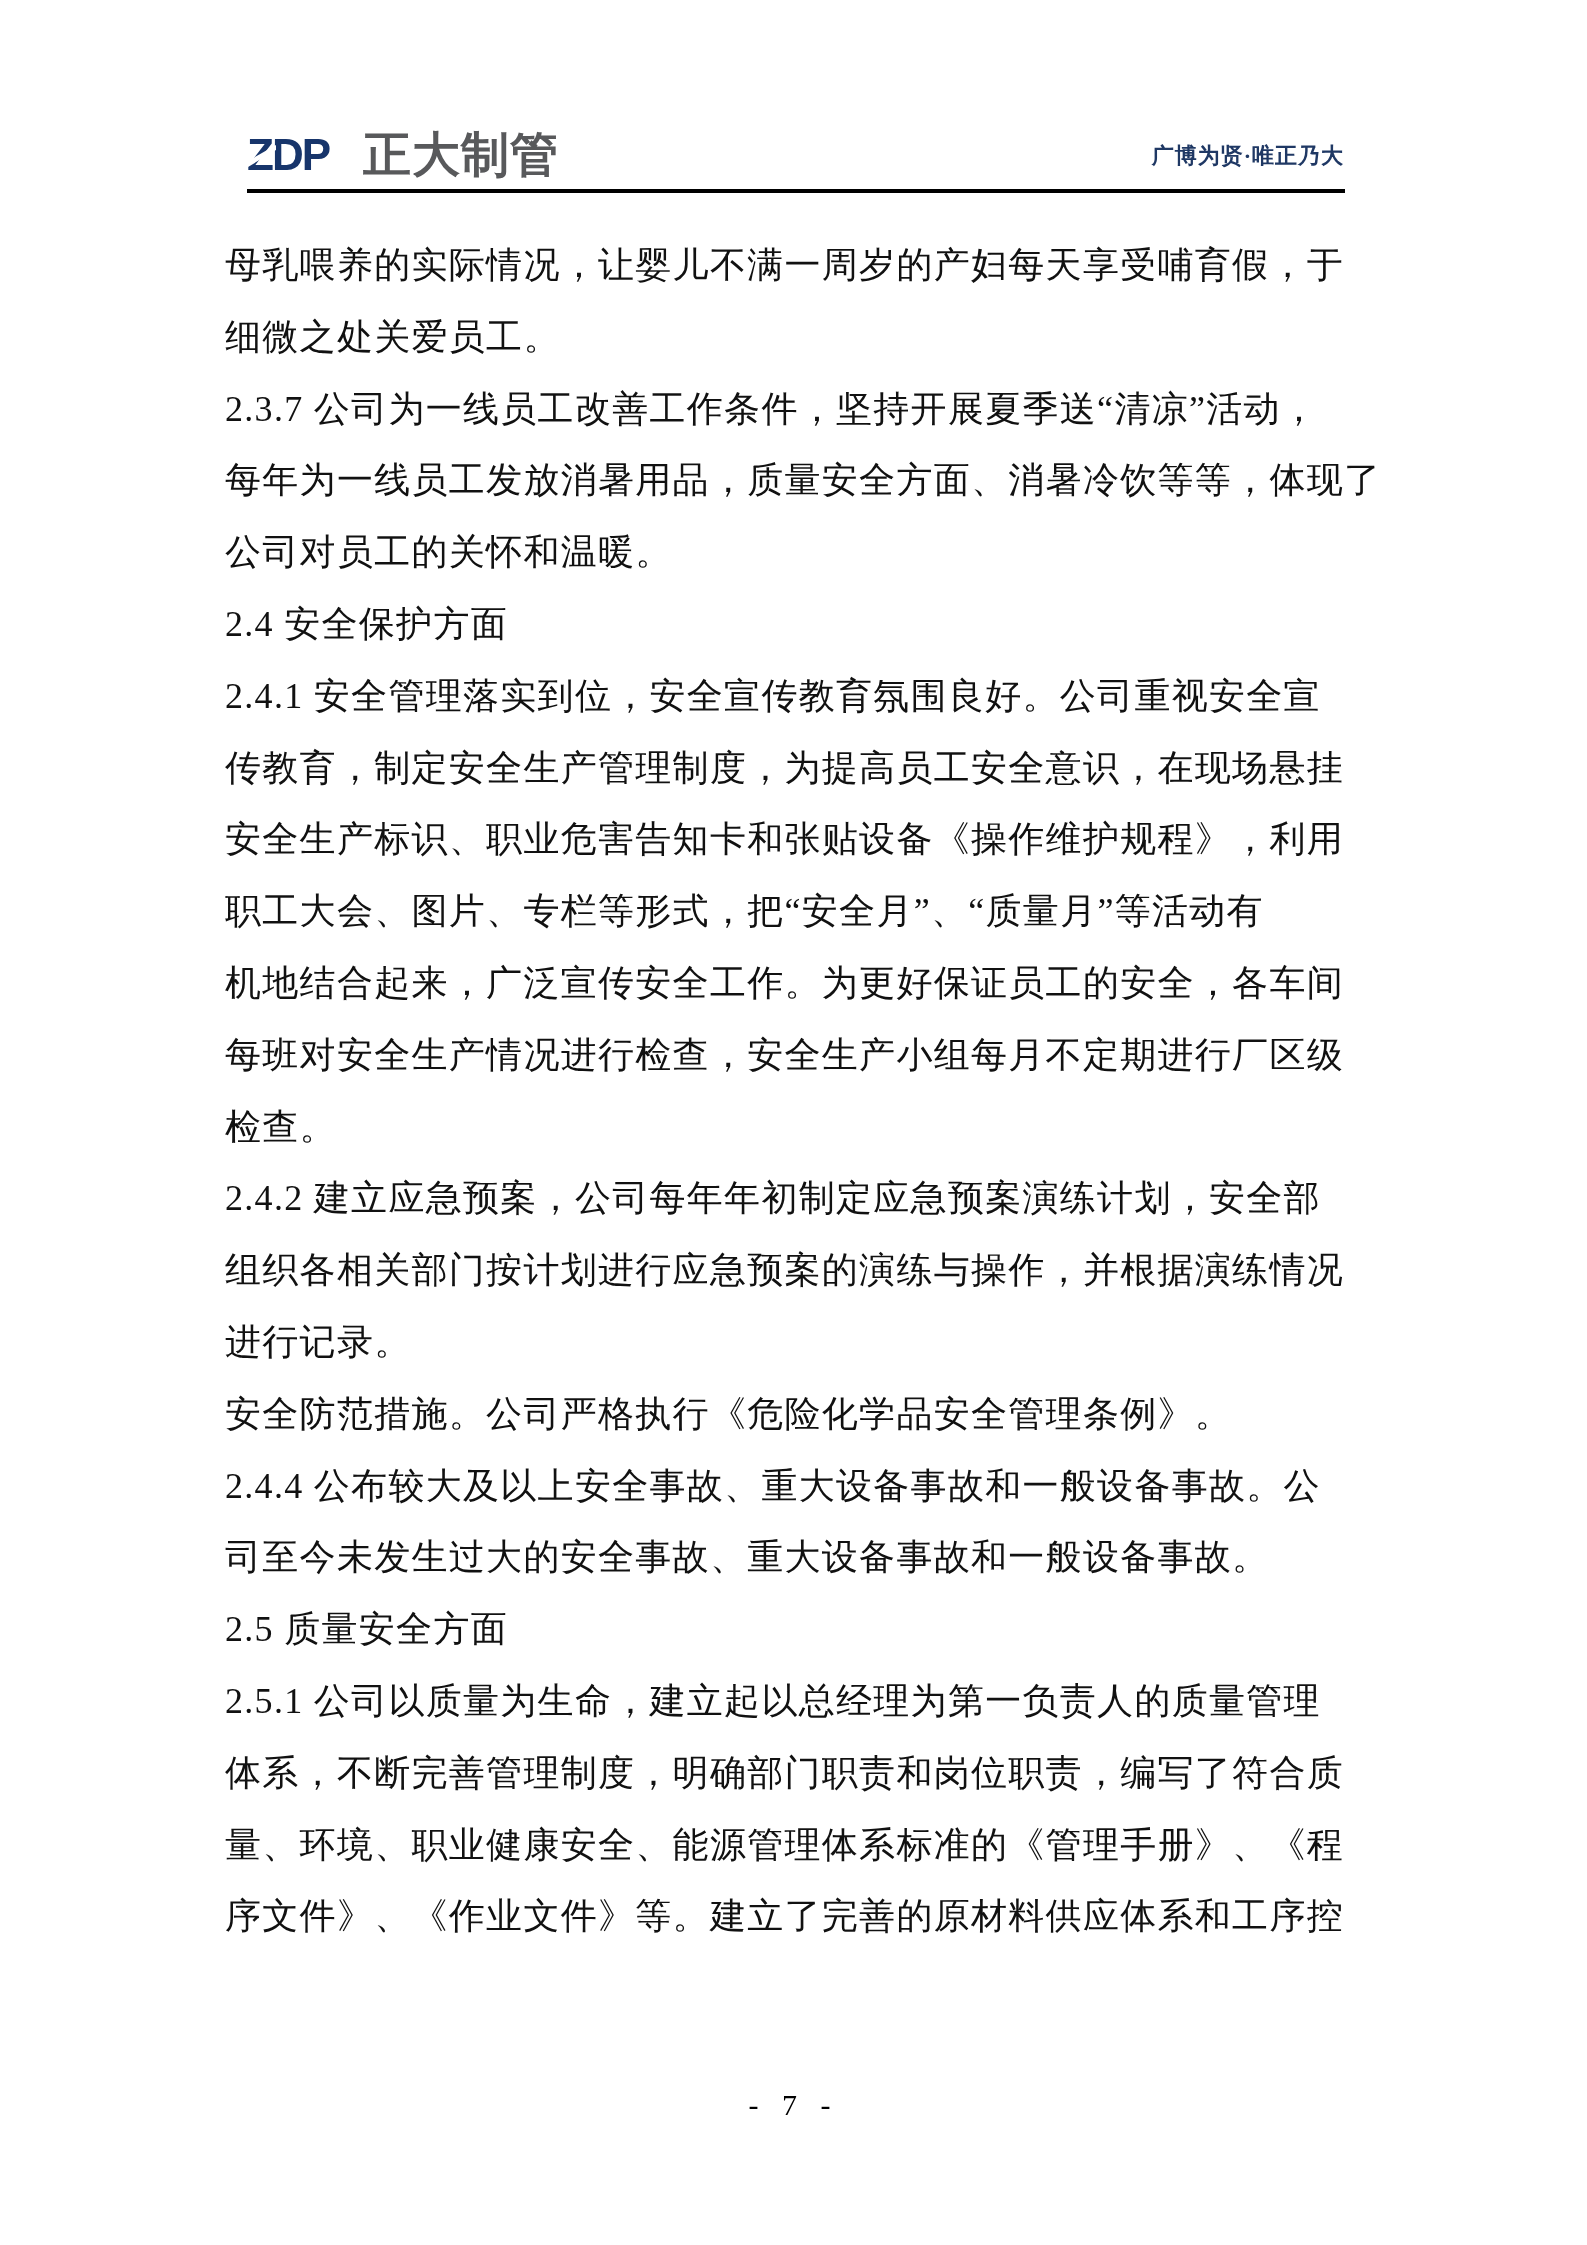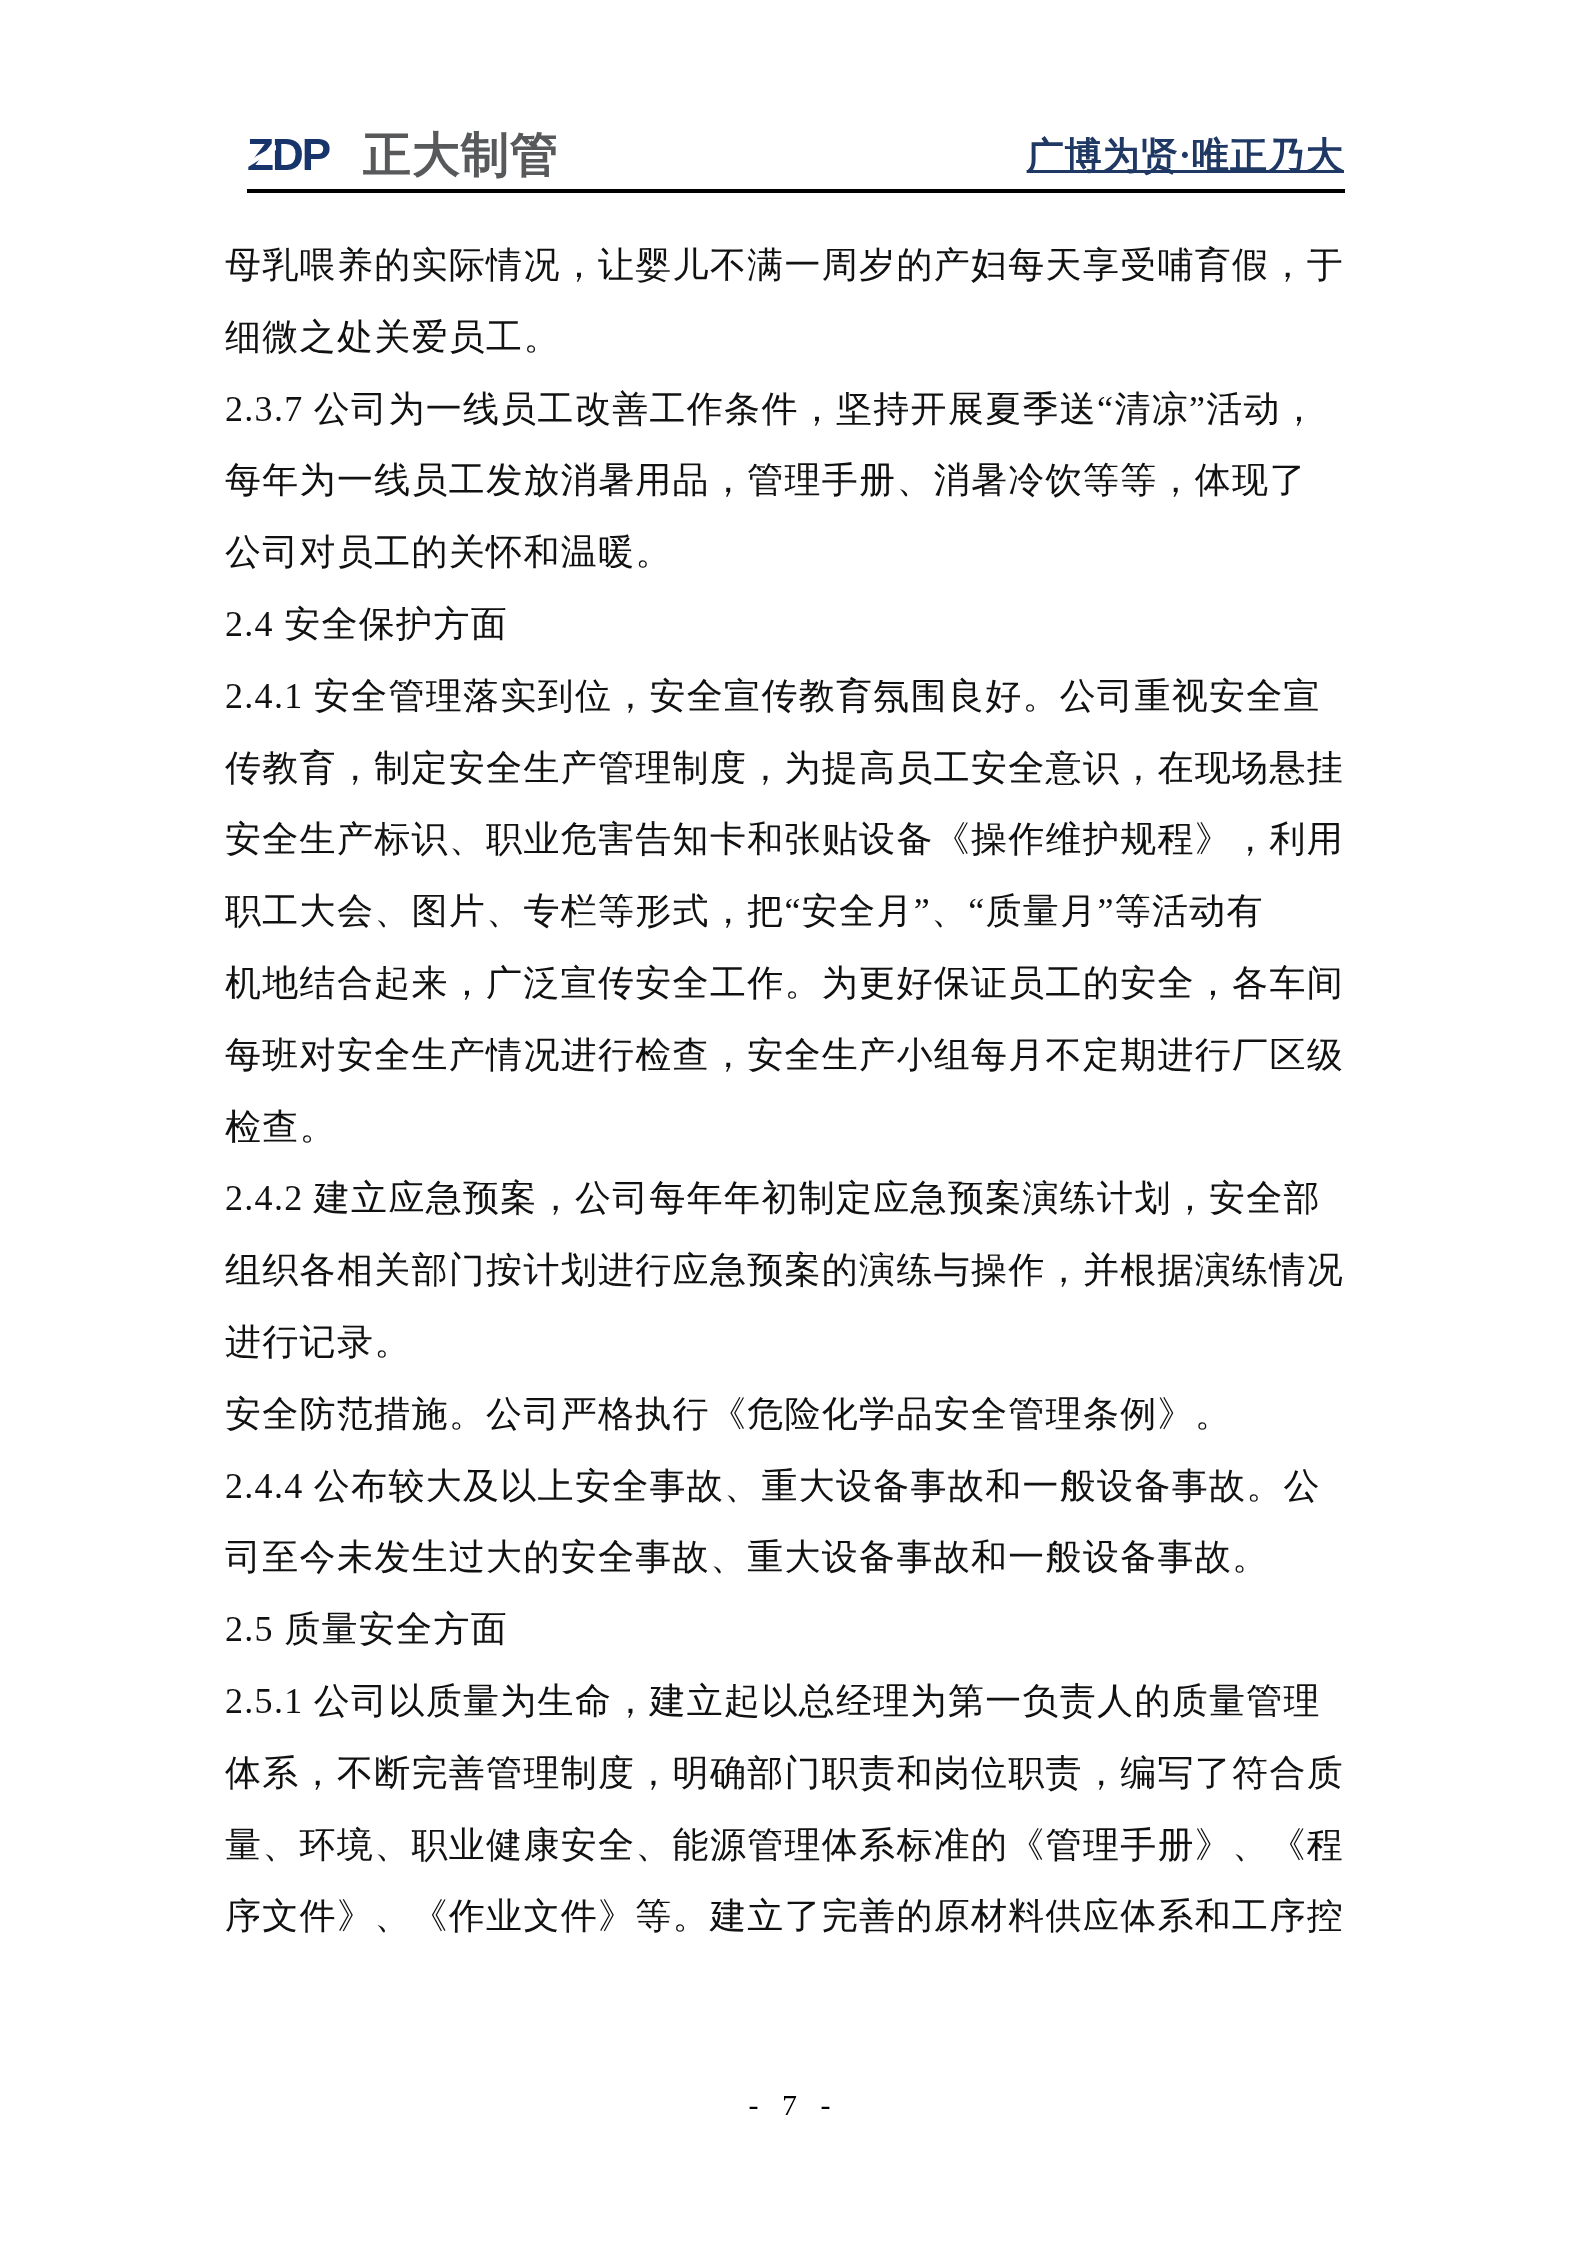--- a/index.html
+++ b/index.html
@@ -37,26 +37,25 @@
     line-height:40px;
     color:var(--company-gray,#58595b);
     letter-spacing:1px;
   }
   .slogan{
     position:absolute;
     right:243px;
     top:139px;
     font-family:"Liberation Serif","DejaVu Serif",serif;
     font-weight:bold;
-    font-size:37px;
+    font-size:22px;
     line-height:34px;
     color:var(--slogan-navy,#1f3864);
     letter-spacing:1px;
     white-space:nowrap;
-    text-decoration:underline;
   }
   .header-rule{
     position:absolute;
     left:247px;
     right:242px;
     top:189px;
     height:4px;
     background:var(--rule-black,#000);
   }
   
@@ -104,21 +103,21 @@
   </div>
 
   <div class="slogan">广博为贤·唯正乃大</div>
 
   <div class="header-rule"></div>
 
   <main class="content" id="body-lines">
       <div class="line">母乳喂养的实际情况，让婴儿不满一周岁的产妇每天享受哺育假，于</div>
       <div class="line">细微之处关爱员工。</div>
       <div class="line">2.3.7 公司为一线员工改善工作条件，坚持开展夏季送“清凉”活动，</div>
-      <div class="line">每年为一线员工发放消暑用品，管理手册、消暑冷饮等等，体现了</div>
+      <div class="line">每年为一线员工发放消暑用品，质量安全方面、消暑冷饮等等，体现了</div>
       <div class="line">公司对员工的关怀和温暖。</div>
       <div class="line">2.4 安全保护方面</div>
       <div class="line">2.4.1 安全管理落实到位，安全宣传教育氛围良好。公司重视安全宣</div>
       <div class="line">传教育，制定安全生产管理制度，为提高员工安全意识，在现场悬挂</div>
       <div class="line">安全生产标识、职业危害告知卡和张贴设备《操作维护规程》，利用</div>
       <div class="line">职工大会、图片、专栏等形式，把“安全月”、“质量月”等活动有</div>
       <div class="line">机地结合起来，广泛宣传安全工作。为更好保证员工的安全，各车间</div>
       <div class="line">每班对安全生产情况进行检查，安全生产小组每月不定期进行厂区级</div>
       <div class="line">检查。</div>
       <div class="line">2.4.2 建立应急预案，公司每年年初制定应急预案演练计划，安全部</div>

